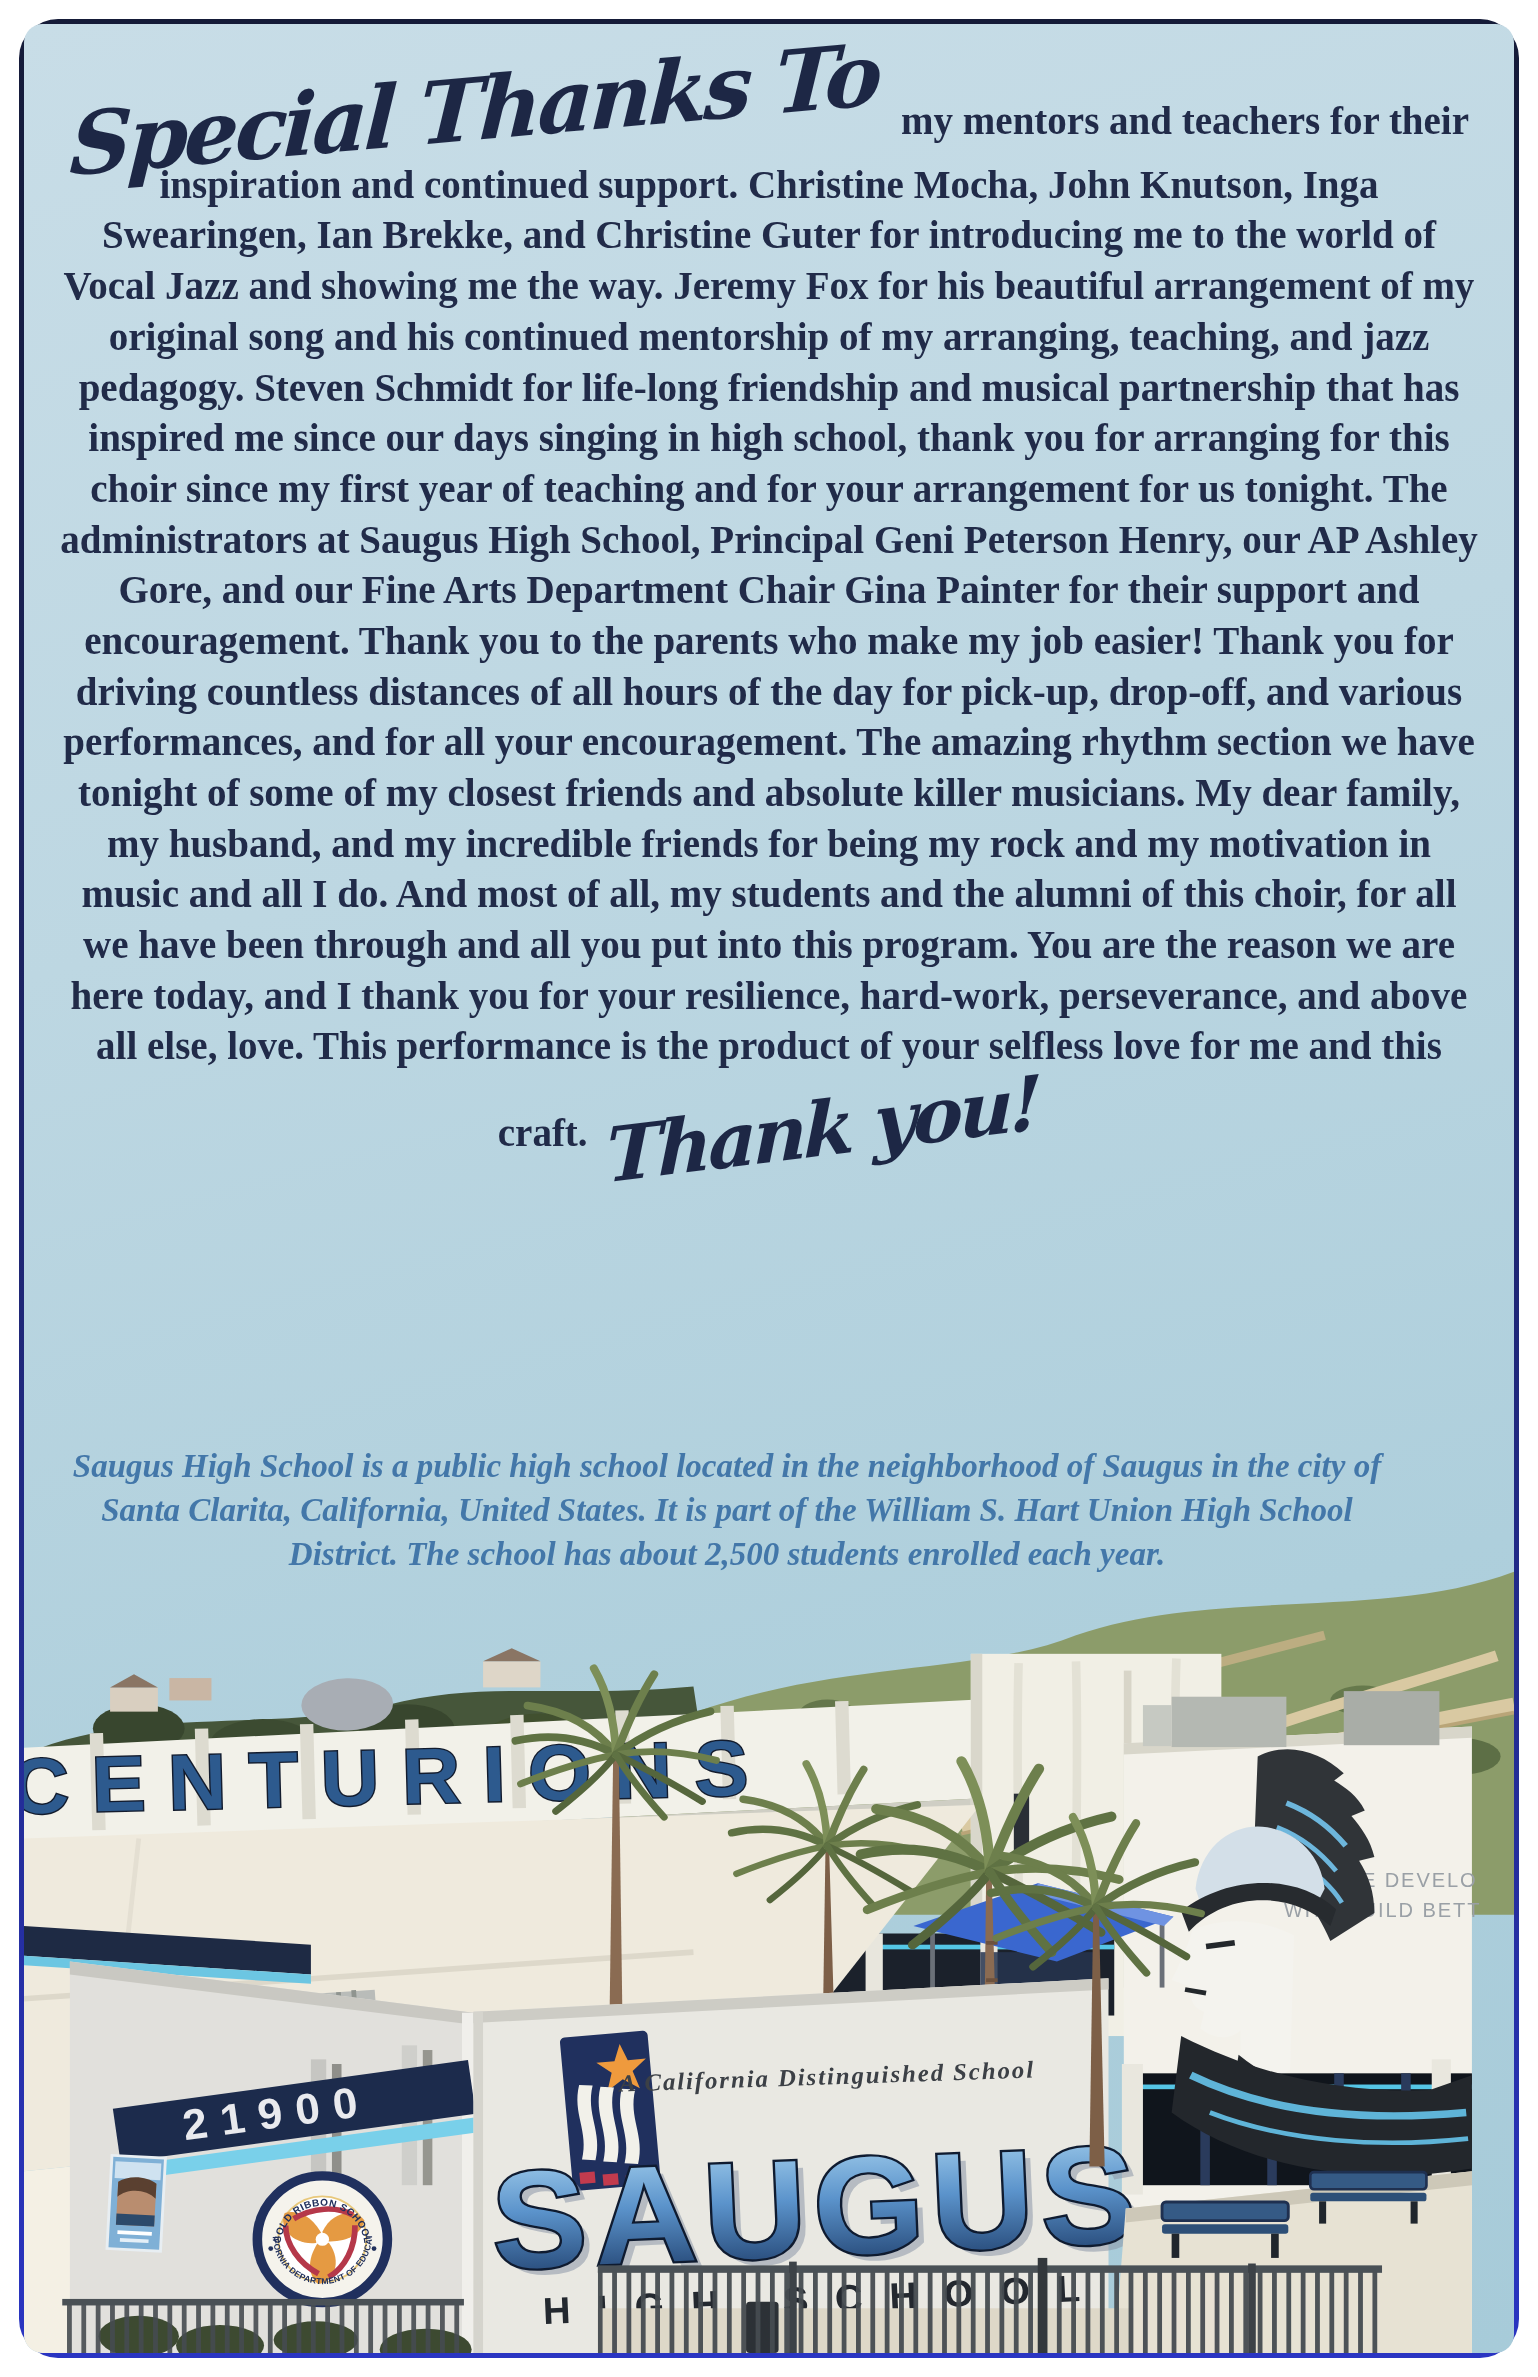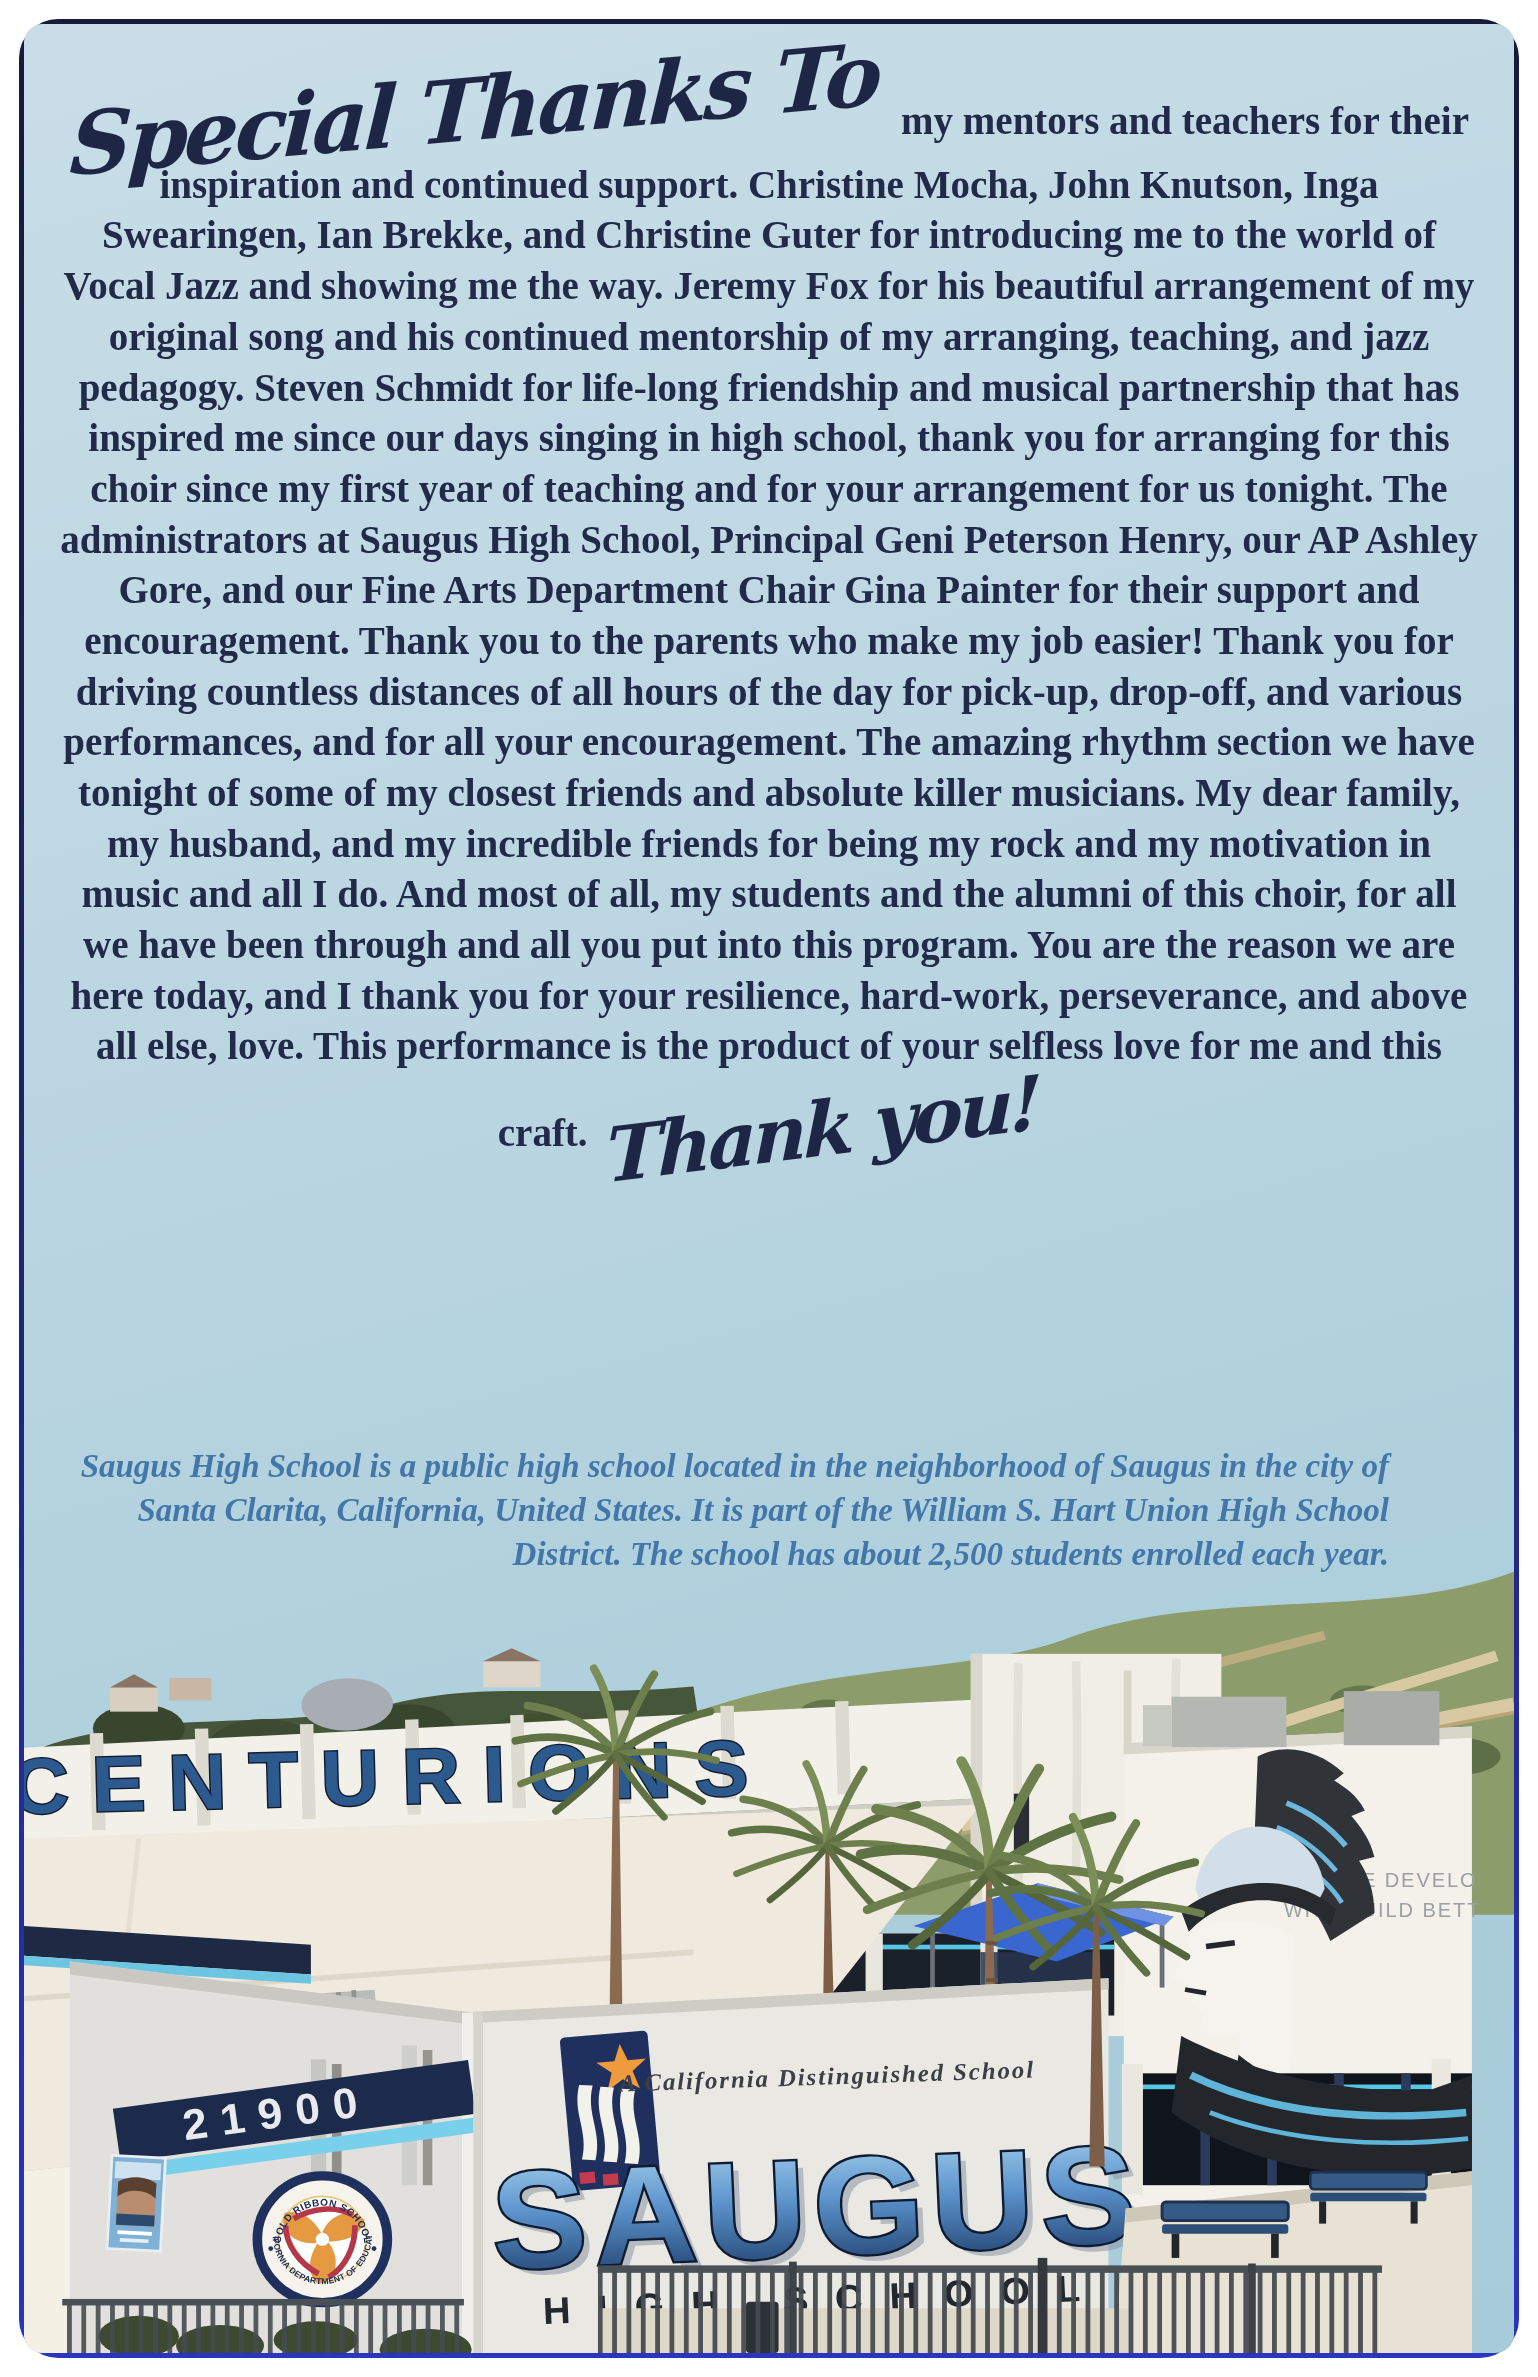--- a/index.html
+++ b/index.html
@@ -8,21 +8,21 @@
   .frame{position:absolute;left:18.6px;top:18.6px;right:18.6px;bottom:18.6px;border-radius:39px;
          background:linear-gradient(180deg,#151b38 0%,#1c2360 40%,#222b8e 70%,#2a35c2 100%);}
   .content{position:absolute;left:24px;top:24px;right:24px;bottom:24px;border-radius:18.6px;overflow:hidden;
            background:linear-gradient(165deg,#c8dde7 0%,#bdd7e2 35%,#aecfdc 70%,#a7cbd9 100%);}
   .thanks{position:absolute;top:24px;left:30px;right:30px;text-align:center;
           font-weight:bold;font-size:39px;line-height:1.3;color:#212b49;}
   .script{font-family:"DejaVu Serif",serif;font-style:italic;font-weight:bold;color:#1d2745;
           display:inline-block;letter-spacing:-3.7px;}
   .script-lead{font-size:86px;transform:rotate(-5deg) skewX(-8deg) translateY(5.6px);margin-right:20.5px;}
   .script-close{font-size:75px;transform:rotate(-7deg) skewX(-8deg) translateY(9.3px);margin-left:17px;}
-  .caption{position:absolute;top:1421px;left:41px;width:1324px;text-align:right;
+  .caption{position:absolute;top:1421px;left:41px;width:1324px;text-align:center;
            font-style:italic;font-size:33px;line-height:1.33;color:#4377a9;font-weight:bold;}
   .photo{position:absolute;left:0;bottom:0;width:100%;height:839px;}
 </style>
 </head>
 <body>
 
 <div class="poster">
   <div class="frame"></div>
   <div class="content">
 

